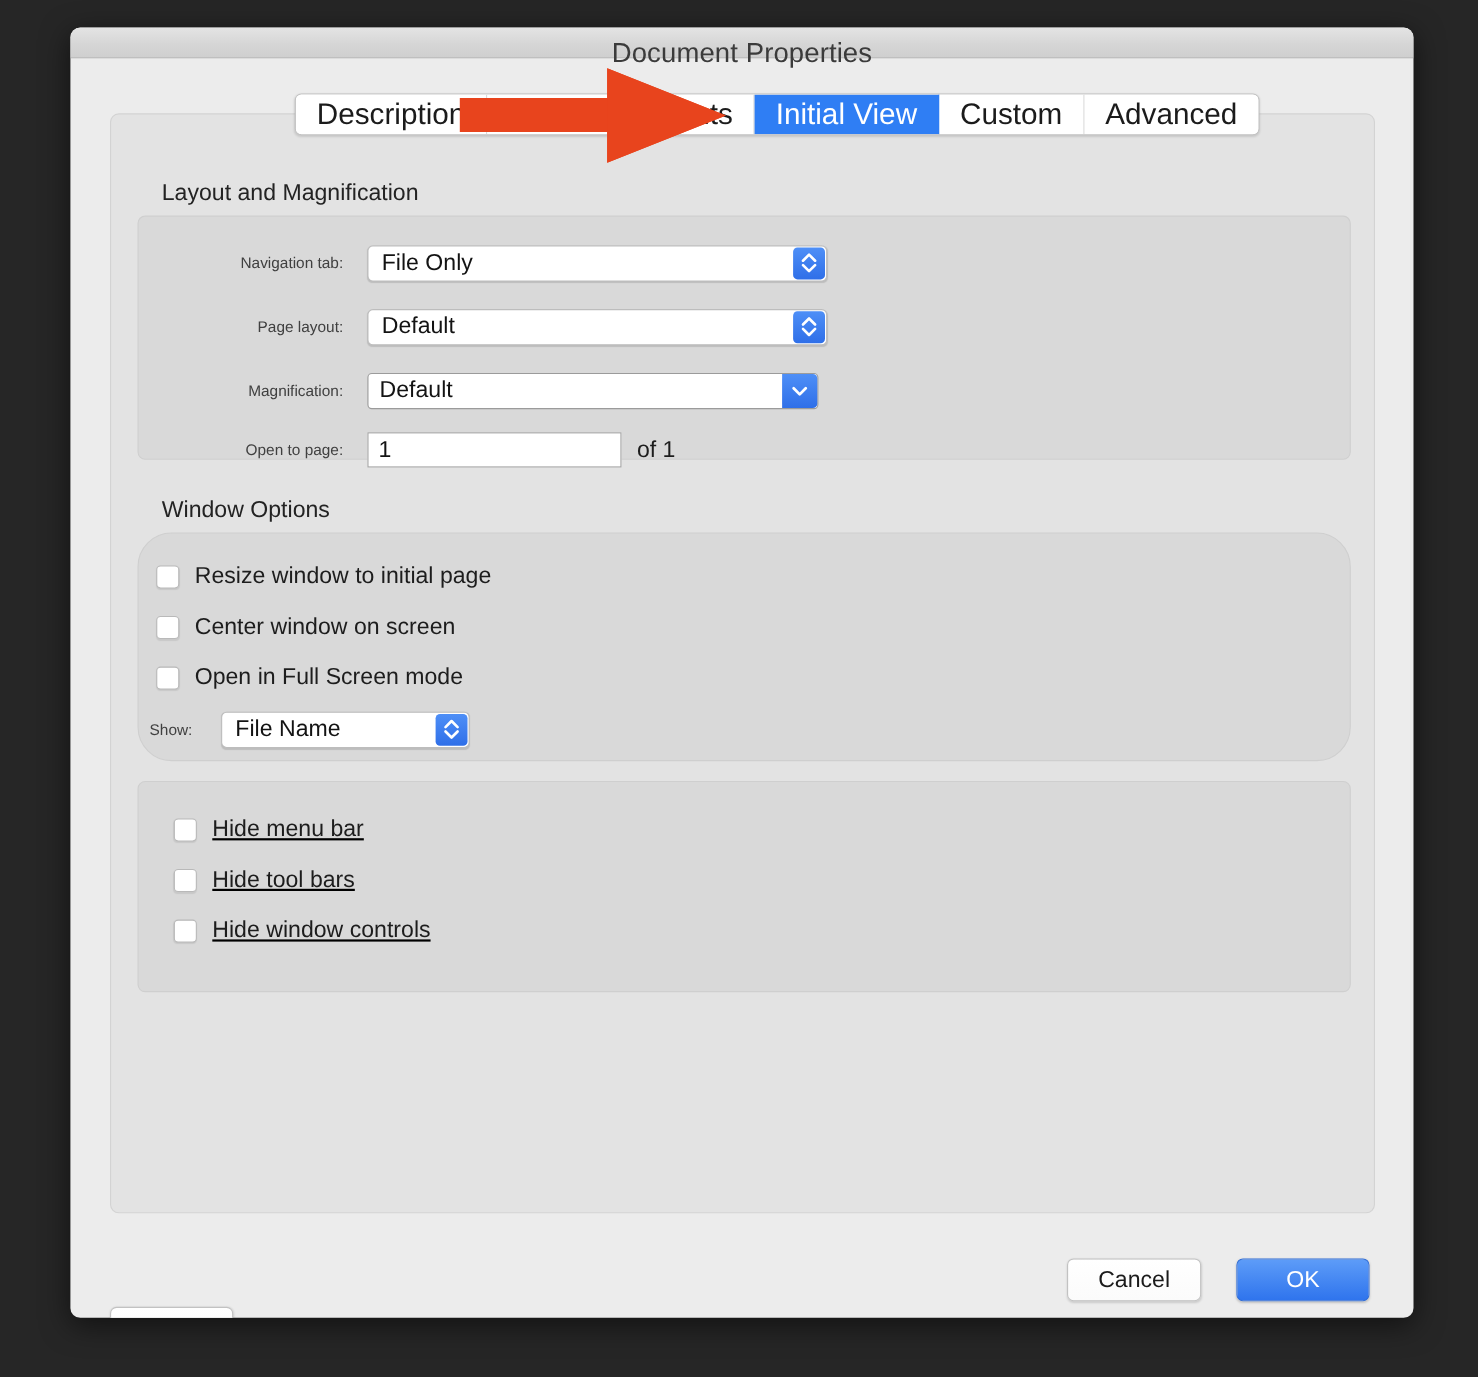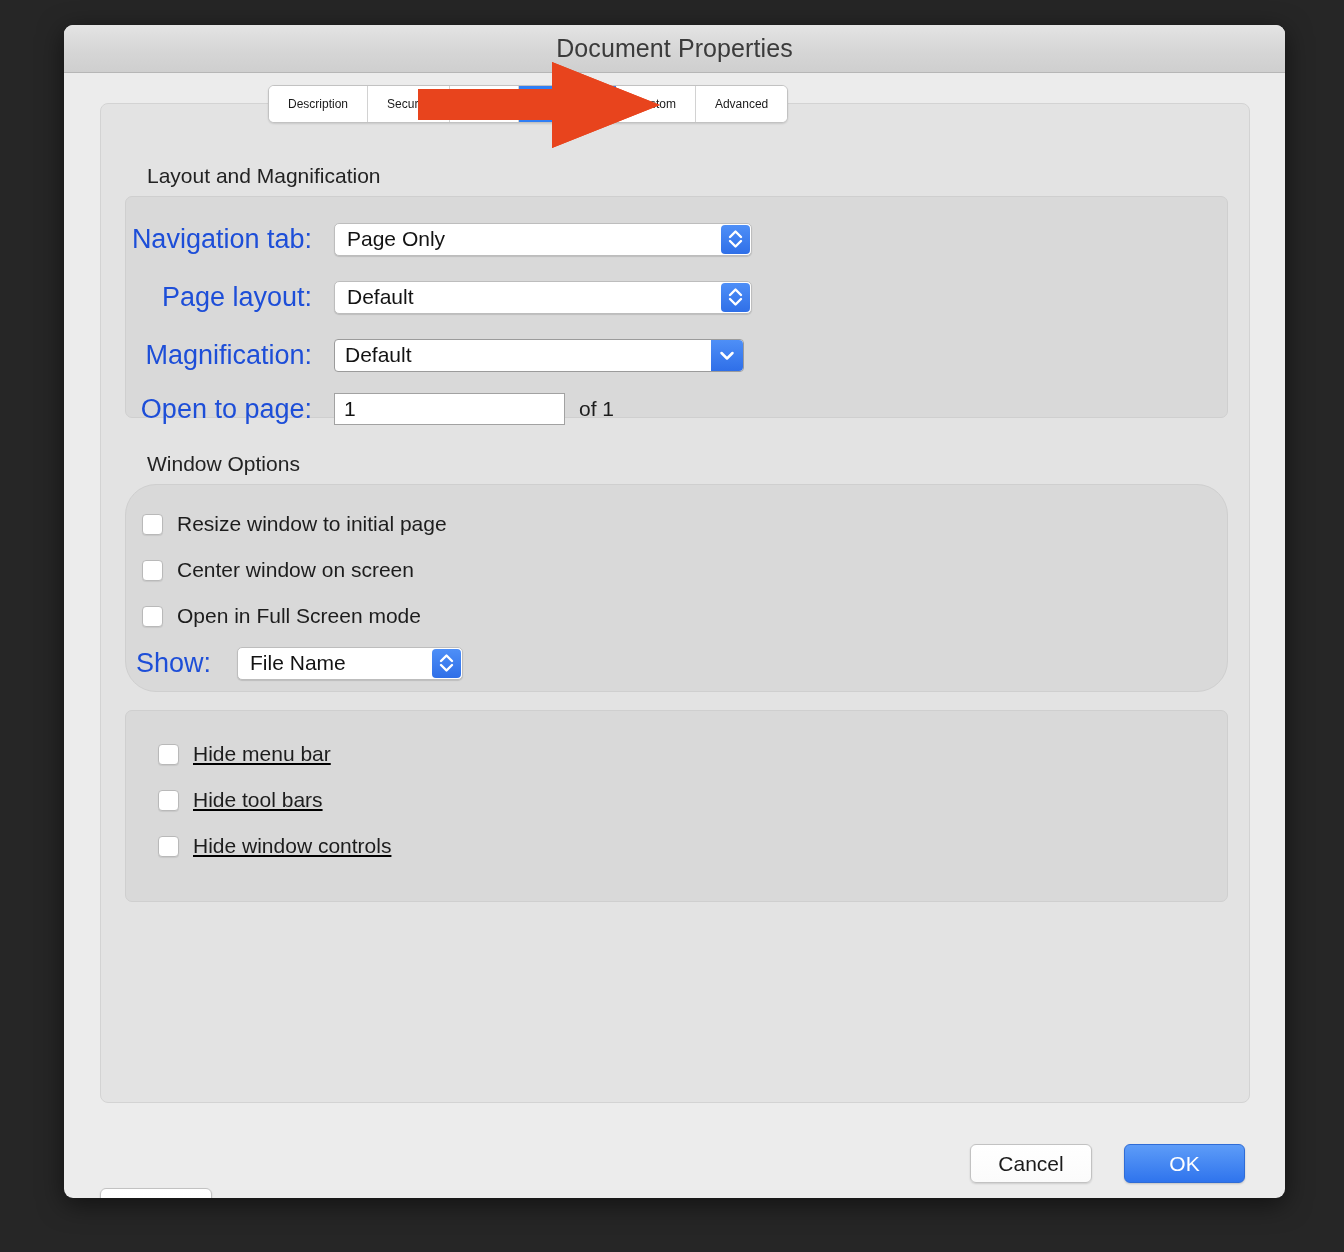--- a/index.html
+++ b/index.html
@@ -23,21 +23,21 @@
     background: #ececec;
     border-radius: 9px;
     box-shadow: 0 6px 26px rgba(0,0,0,0.55);
     overflow: hidden;
   }
 
   #titlebar {
     position: absolute;
     left: 0; top: 0;
     width: 100%;
-    height: 48px;
+    height: 28px;
     background: linear-gradient(to bottom, #e4e4e4 0%, #d6d6d6 55%, #cfcfcf 100%);
     border-bottom: 1px solid #b6b6b6;
     box-sizing: border-box;
   }
   #title-text {
     position: absolute;
     left: 0; right: 0;
     top: 9px;
     text-align: center;
     font-size: 25px;
@@ -56,21 +56,21 @@
     border-radius: 6px;
     background: #fff;
     box-shadow: 0 1px 2px rgba(0,0,0,0.12);
     overflow: hidden;
   }
   .tab {
     display: flex;
     align-items: center;
     justify-content: center;
     padding: 0 19px;
-    font-size: 12px;
+    font-size: 27px;
     color: #1b1b1b;
     background: #ffffff;
     border-right: 1px solid #d2d2d2;
     height: 100%;
     box-sizing: border-box;
     white-space: nowrap;
   }
   .tab:last-child { border-right: none; }
   .tab.active {
     background: #2f7ef4;
@@ -104,22 +104,22 @@
     position: relative;
   }
 
   
   .row {
     display: flex;
     align-items: center;
     height: 40px;
   }
   .field-label {
-    font-size: 27px;
-    color: #1d4ed8;
+    font-size: 14px;
+    color: #404040;
     text-align: right;
     white-space: nowrap;
   }
 
   
   .popup {
     position: relative;
     height: 33px;
     background: #ffffff;
     border: 1px solid #bdbdbd;
@@ -263,21 +263,21 @@
   <div id="panel">
 
     <div style="position:absolute; left:24px; top:60px; width:1103px;">
       <div class="section-title">Layout and Magnification</div>
 
       <div class="groupbox" style="height:222px;">
 
         <div class="row" style="position:absolute; left:0; top:22px; width:100%;">
           <div class="field-label" style="width:186px;">Navigation tab:</div>
           <div class="popup" style="margin-left:22px; width:418px;">
-            <span class="ptext">Page Only</span>
+            <span class="ptext">File Only</span>
             <span class="pbtn">
               <svg width="17" height="22" viewBox="0 0 17 22">
                 <path d="M3 9 L8.5 3.5 L14 9" fill="none" stroke="#ffffff" stroke-width="2.4" stroke-linecap="round" stroke-linejoin="round"></path>
                 <path d="M3 13 L8.5 18.5 L14 13" fill="none" stroke="#ffffff" stroke-width="2.4" stroke-linecap="round" stroke-linejoin="round"></path>
               </svg>
             </span>
           </div>
         </div>
 
         <div class="row" style="position:absolute; left:0; top:80px; width:100%;">

